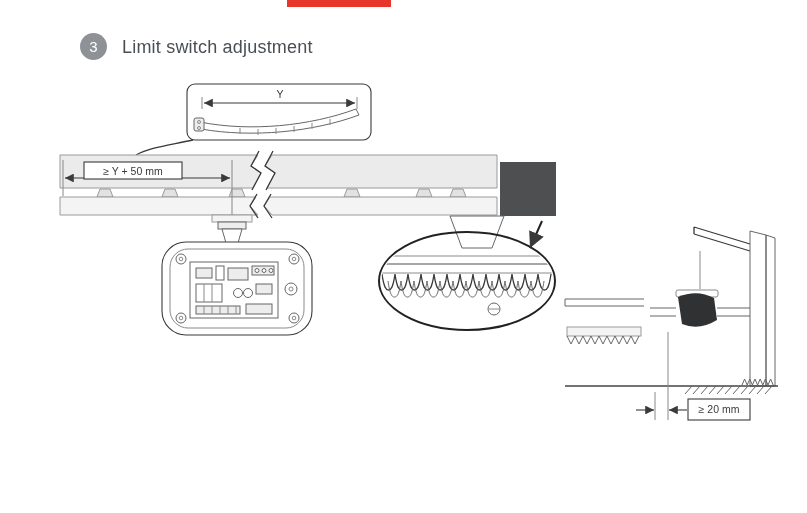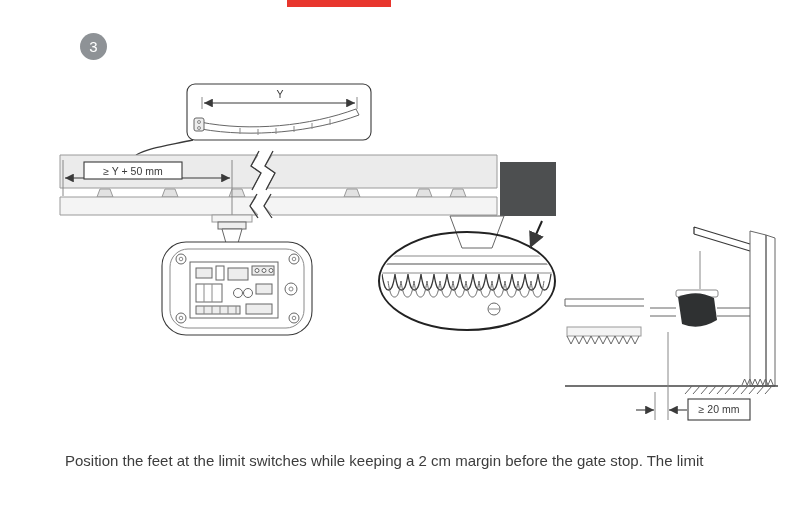--- a/index.html
+++ b/index.html
@@ -58,20 +58,21 @@
 </head>
 <body>
 
 <div class="page">
 
   <div class="red-banner"></div>
 
   <div class="step-badge">
     <span>3</span>
   </div>
+  <div class="title">Limit switch adjustment</div>
 
   <svg class="diagram" width="807" height="513" viewBox="0 0 807 513" xmlns="http://www.w3.org/2000/svg">
     <defs>
       <marker id="ah" viewBox="0 0 10 10" refX="10" refY="5" markerWidth="8" markerHeight="8" orient="auto-start-reverse">
         <path d="M0,0 L10,5 L0,10 Z" class="mfill"></path>
       </marker>
       <clipPath id="lens">
           <ellipse cx="467" cy="281" rx="86" ry="47"></ellipse>
         </clipPath>
     </defs>
@@ -177,16 +178,15 @@
     <g>
       <path d="M655,392 V420 M668,332 V420" class="ext"></path>
       <line x1="636" y1="410" x2="654" y2="410" class="dim" marker-end="url(#ah)"></line>
       <line x1="687" y1="410" x2="669" y2="410" class="dim" marker-end="url(#ah)"></line>
       <rect x="688" y="399" width="62" height="21" class="whitebox"></rect>
       <text x="719" y="413" text-anchor="middle" class="dim-text">≥ 20 mm</text>
     </g>
   </svg>
 
   <div class="footer">
-    <div>Position the feet at the limit switches while keeping a 2 cm margin before the gate stop. The limit</div>
   </div>
 
 </div>
 
 </body></html>

